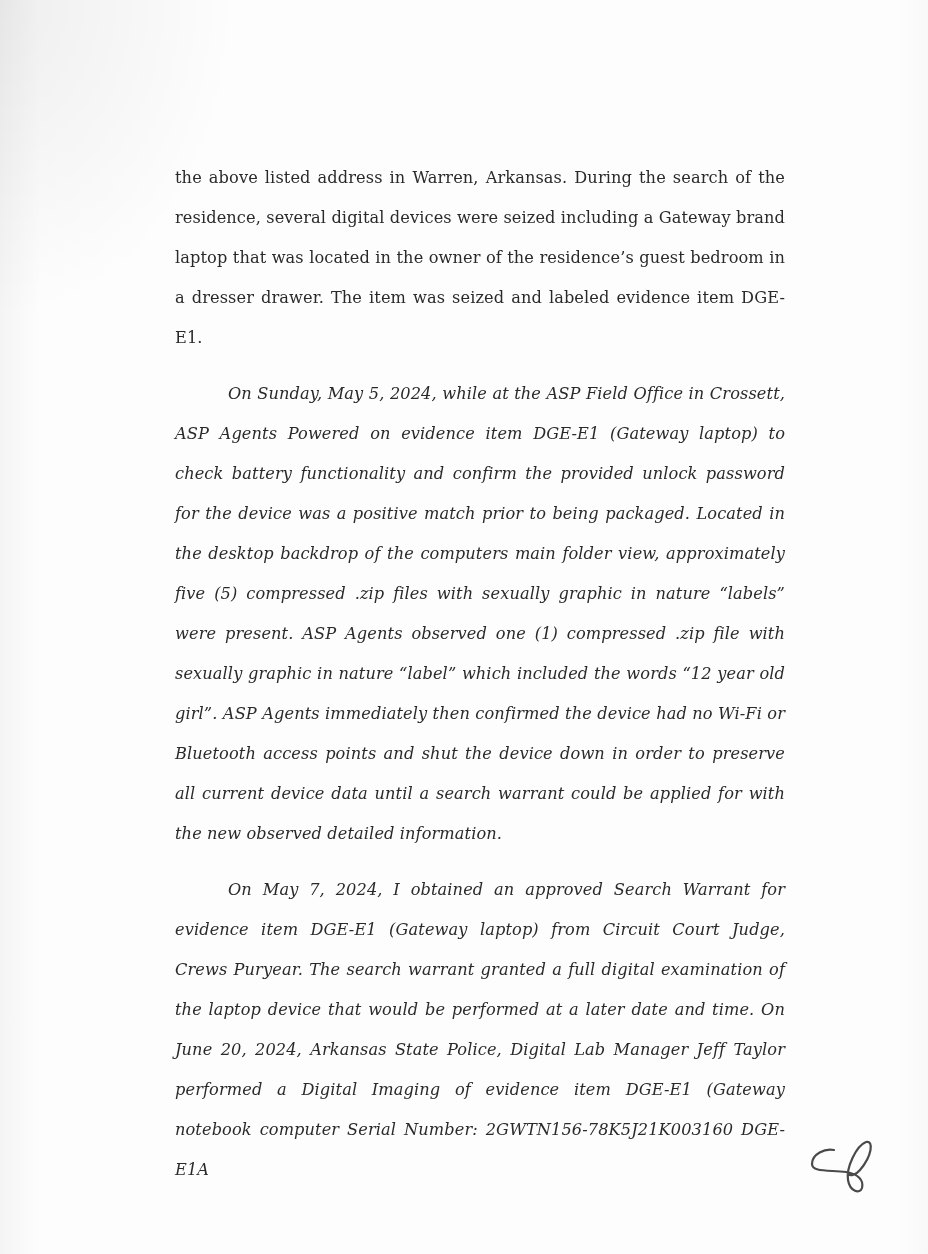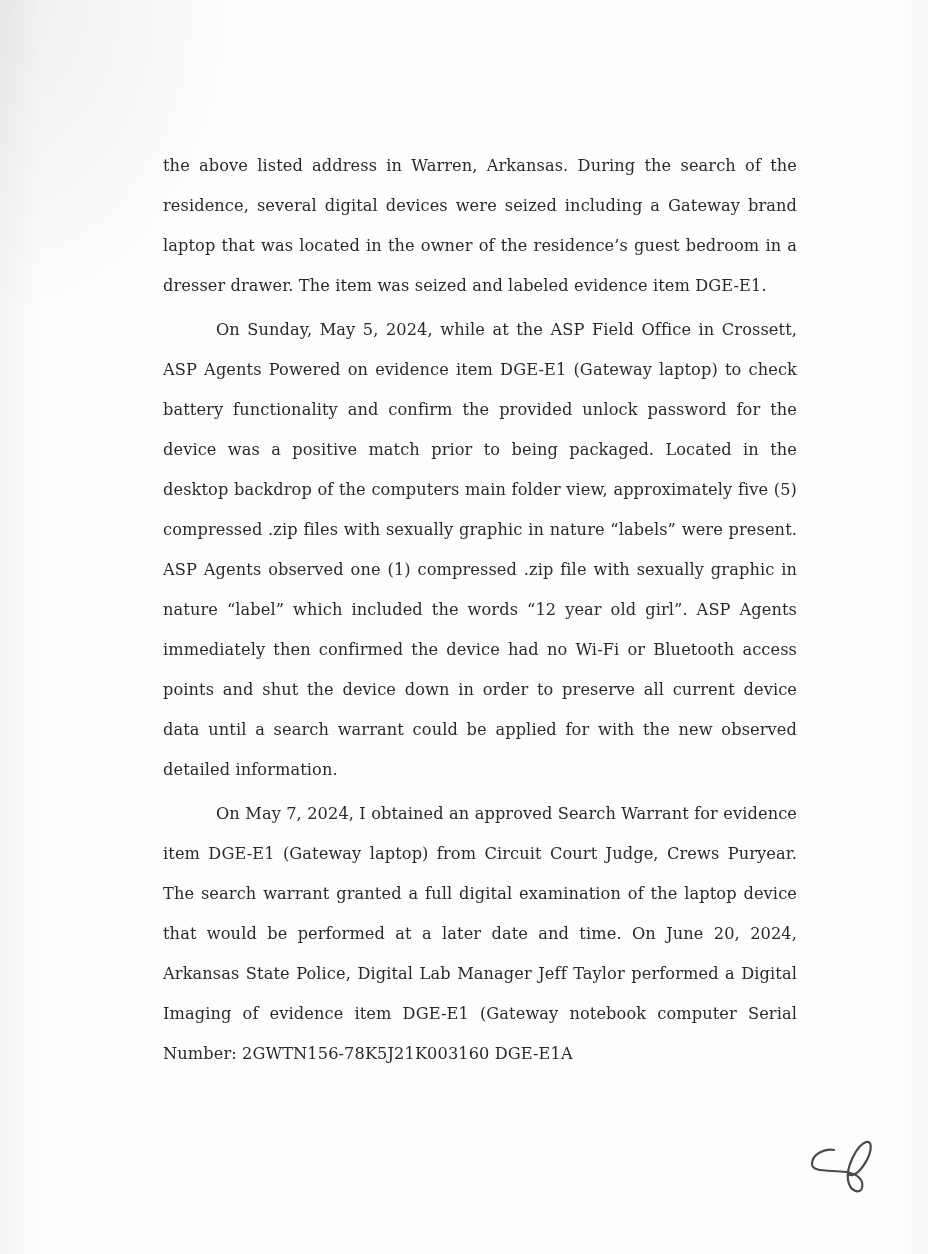--- a/index.html
+++ b/index.html
@@ -25,28 +25,29 @@
         linear-gradient(to left, rgba(0,0,0,0.02) 0px, rgba(0,0,0,0) 30px);
       pointer-events: none;
     }
     .page-body {
       position: absolute;
       left: 159px;
       top: 142px;
       width: 642px;
     }
     .para {
-      margin: 4px;
+      margin: 16px;
       font-size: 16.2px;
       line-height: 40px;
       text-align: justify;
       letter-spacing: 0.1px;
     }
     .para.indent {
       text-indent: 53px;
+      font-style: italic;
     }
     .signature {
       position: absolute;
       left: 800px;
       top: 1130px;
       width: 90px;
       height: 70px;
     }
   </style>
 </head>

